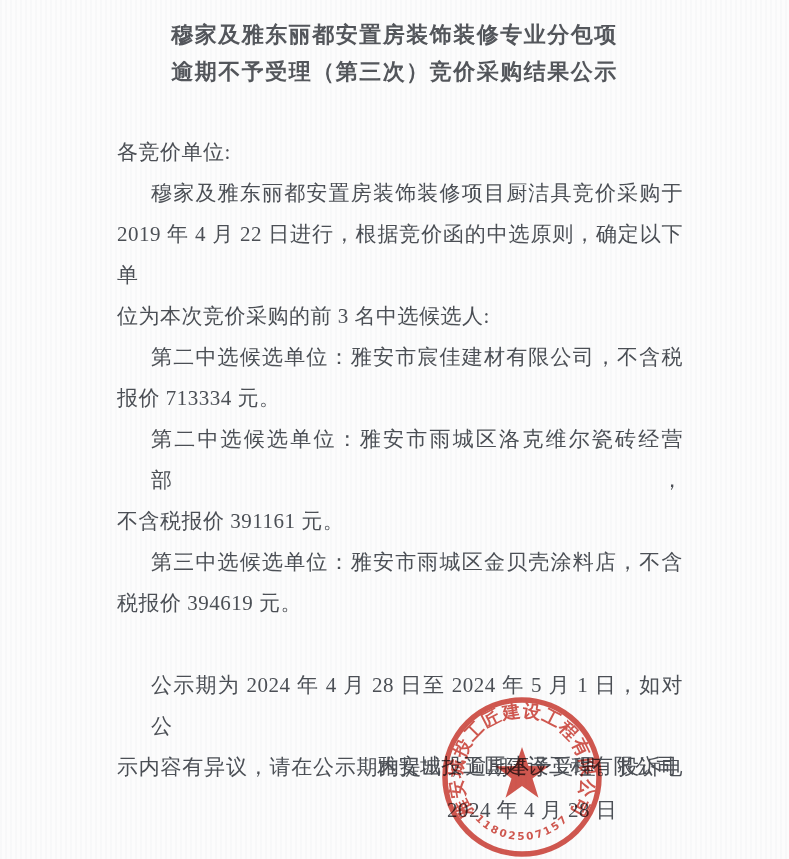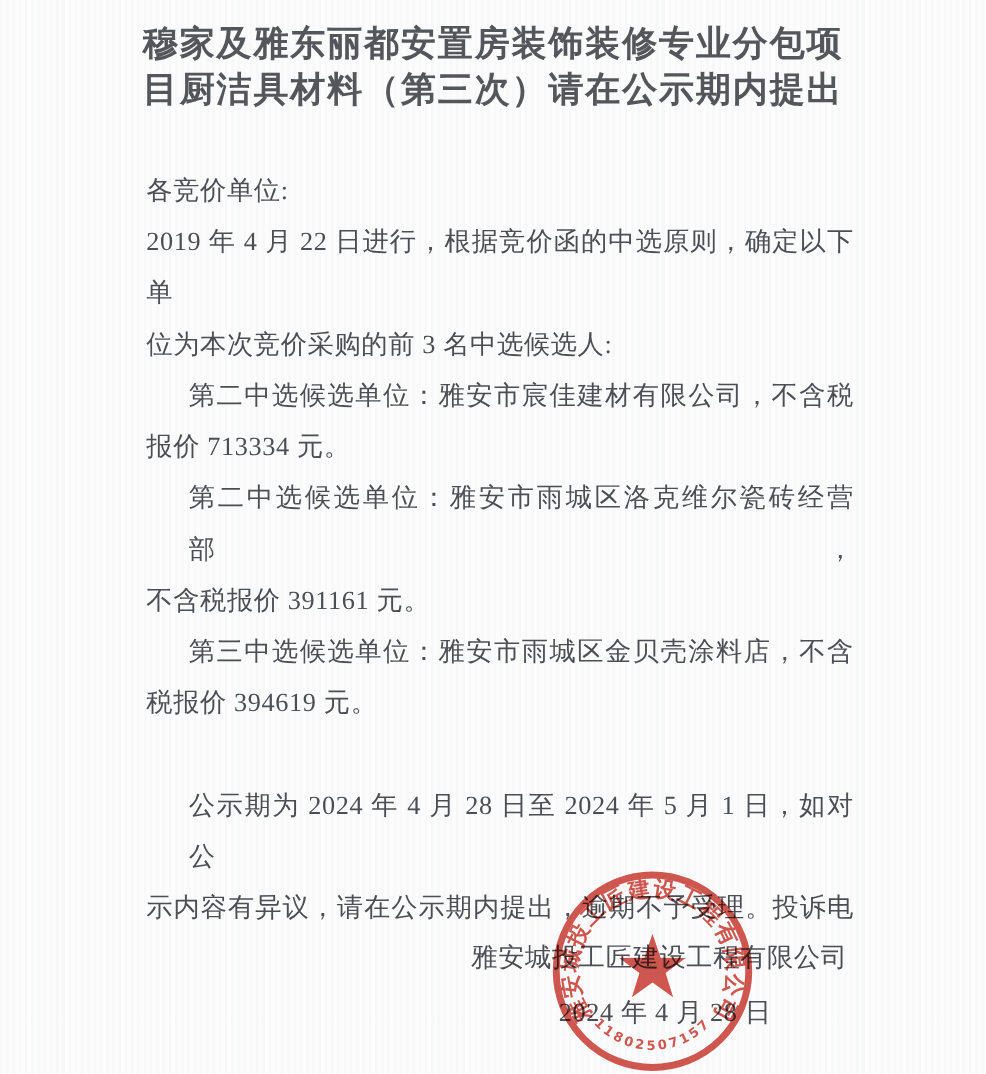--- a/index.html
+++ b/index.html
@@ -26,21 +26,21 @@
   }
   .title {
     position: absolute;
     top: 16px;
     left: 0;
     right: 0;
     margin: 0;
     text-align: center;
     font-family: "Liberation Sans", "DejaVu Sans", sans-serif;
     font-weight: 700;
-    font-size: 28px;
+    font-size: 22px;
     line-height: 37px;
     letter-spacing: 1.5px;
     color: var(--title-ink);
   }
   .doc-body {
     position: absolute;
     left: 117px;
     top: 132px;
     width: 566px;
     font-size: 21px;
@@ -102,25 +102,26 @@
     letter-spacing: 2.3px;
   }
 </style>
 </head>
 <body>
 
 <div class="page">
 
   <h1 class="title">
     <div>穆家及雅东丽都安置房装饰装修专业分包项</div>
-    <div>目厨洁具材料（第三次）请在公示期内提出</div>
+    <div>逾期不予受理（第三次）竞价采购结果公示</div>
   </h1>
 
   <div class="doc-body">
     <div class="ln">各竞价单位:</div>
+    <div class="ln ind just">穆家及雅东丽都安置房装饰装修项目厨洁具竞价采购于</div>
     <div class="ln just">2019 年 4 月 22 日进行，根据竞价函的中选原则，确定以下单</div>
     <div class="ln">位为本次竞价采购的前 3 名中选候选人:</div>
     <div class="ln ind just">第二中选候选单位：雅安市宸佳建材有限公司，不含税</div>
     <div class="ln">报价 713334 元。</div>
     <div class="ln ind just">第二中选候选单位：雅安市雨城区洛克维尔瓷砖经营部，</div>
     <div class="ln">不含税报价 391161 元。</div>
     <div class="ln ind just">第三中选候选单位：雅安市雨城区金贝壳涂料店，不含</div>
     <div class="ln">税报价 394619 元。</div>
     <div class="ln blank"></div>
     <div class="ln ind just">公示期为 2024 年 4 月 28 日至 2024 年 5 月 1 日，如对公</div>

